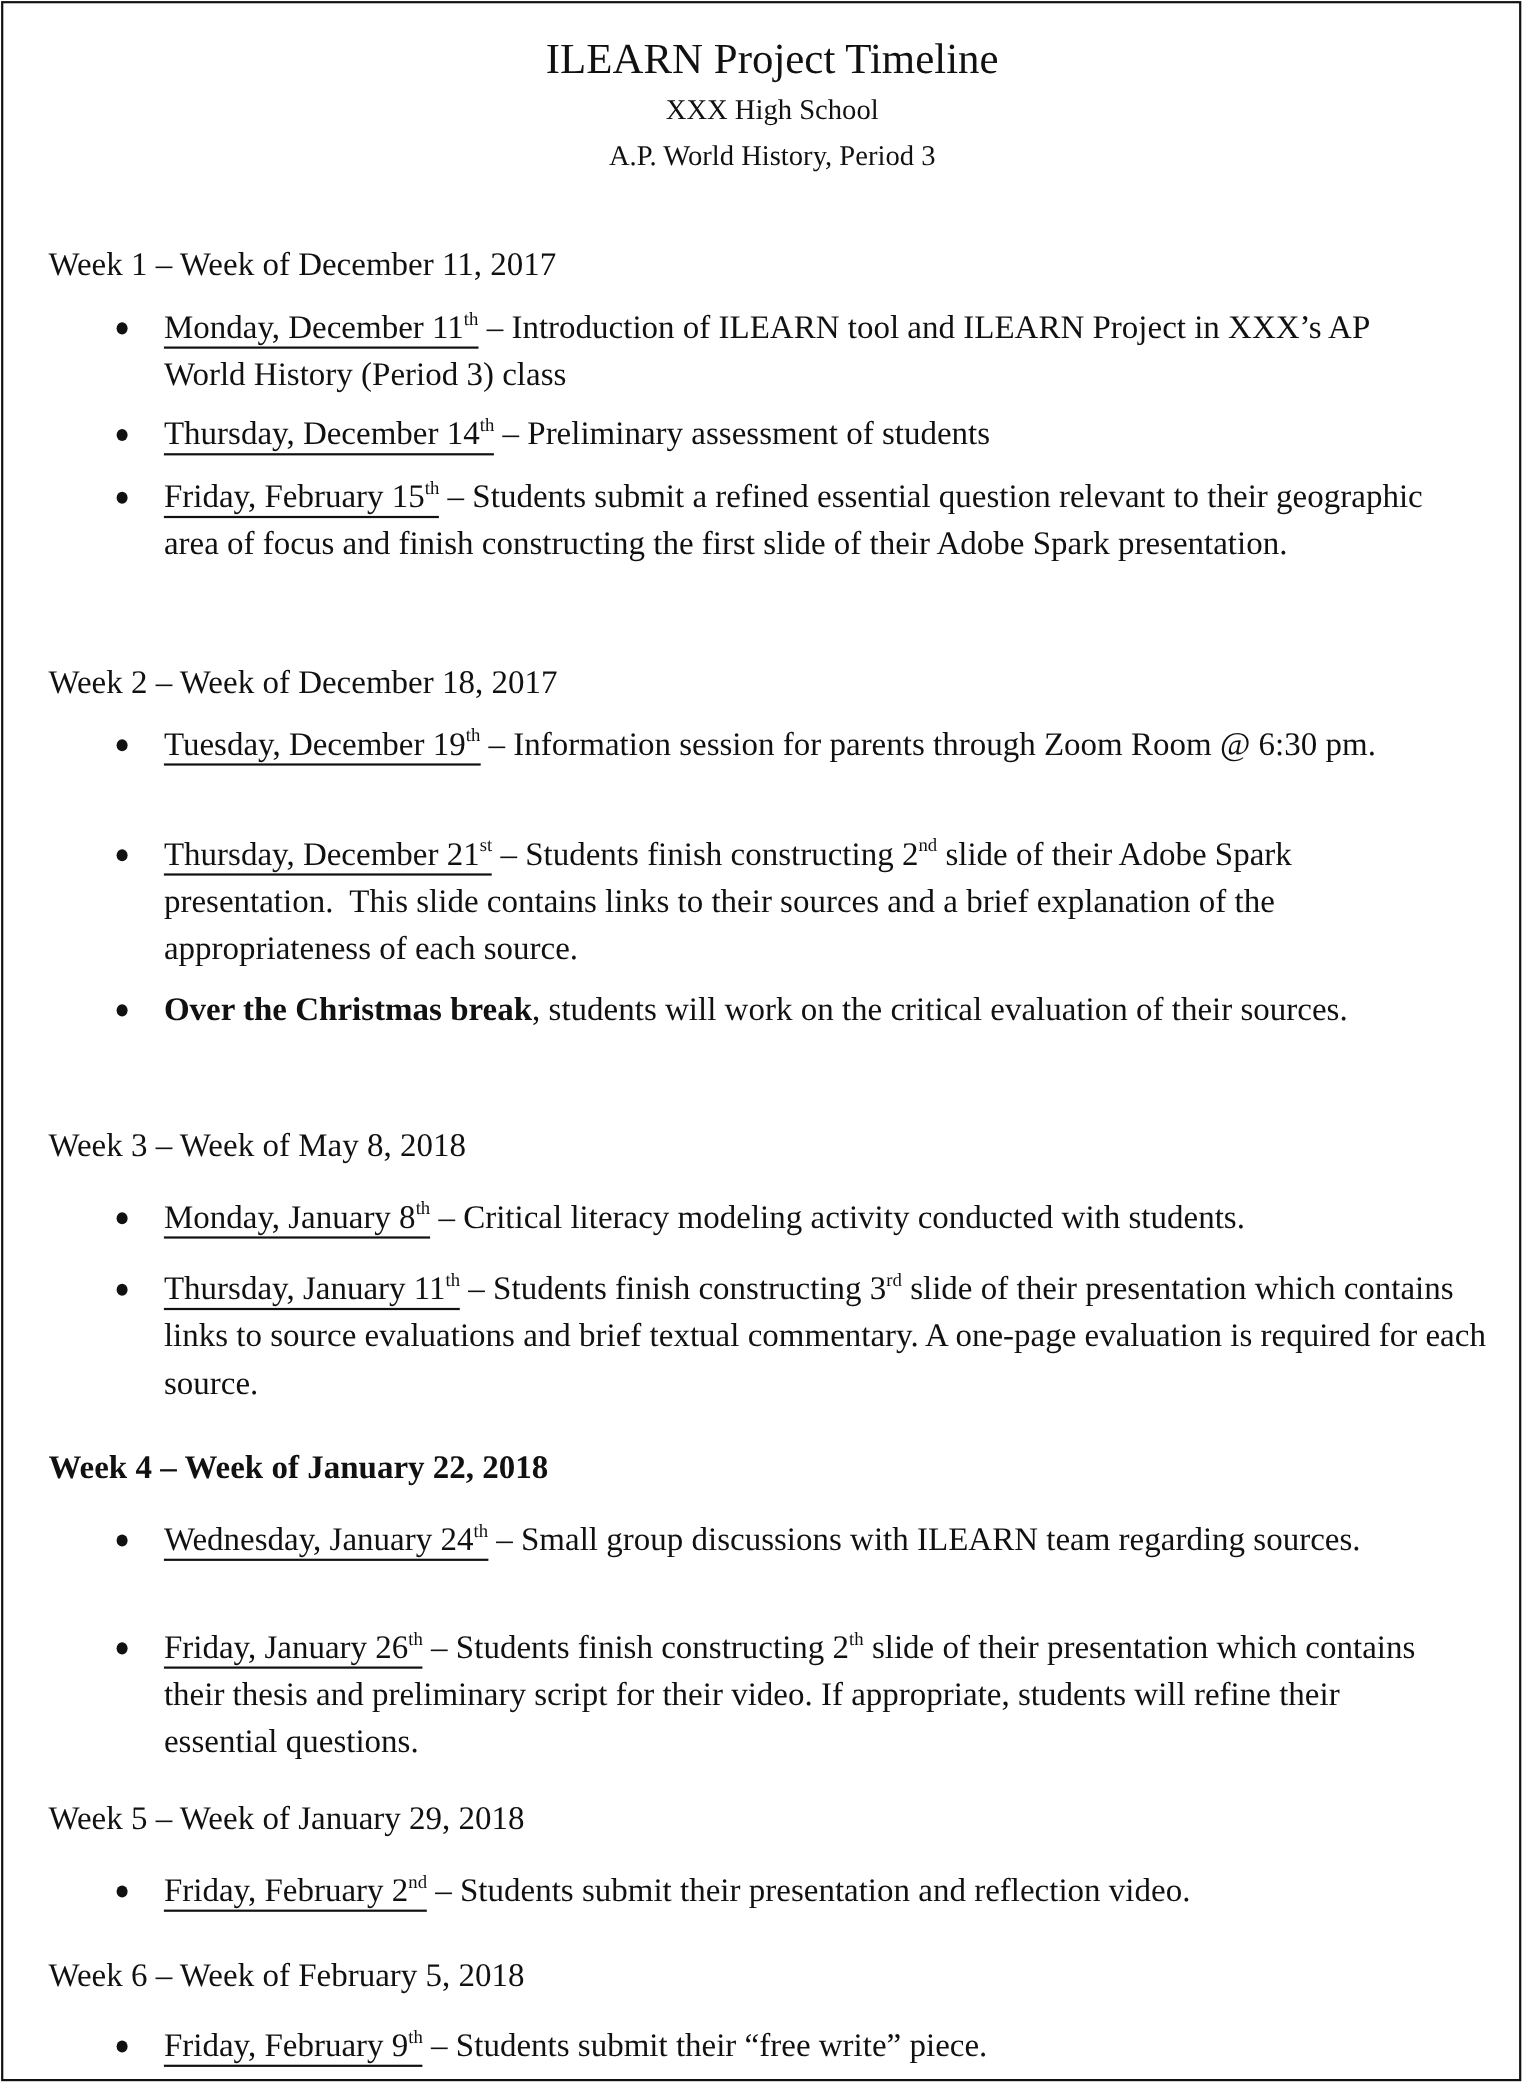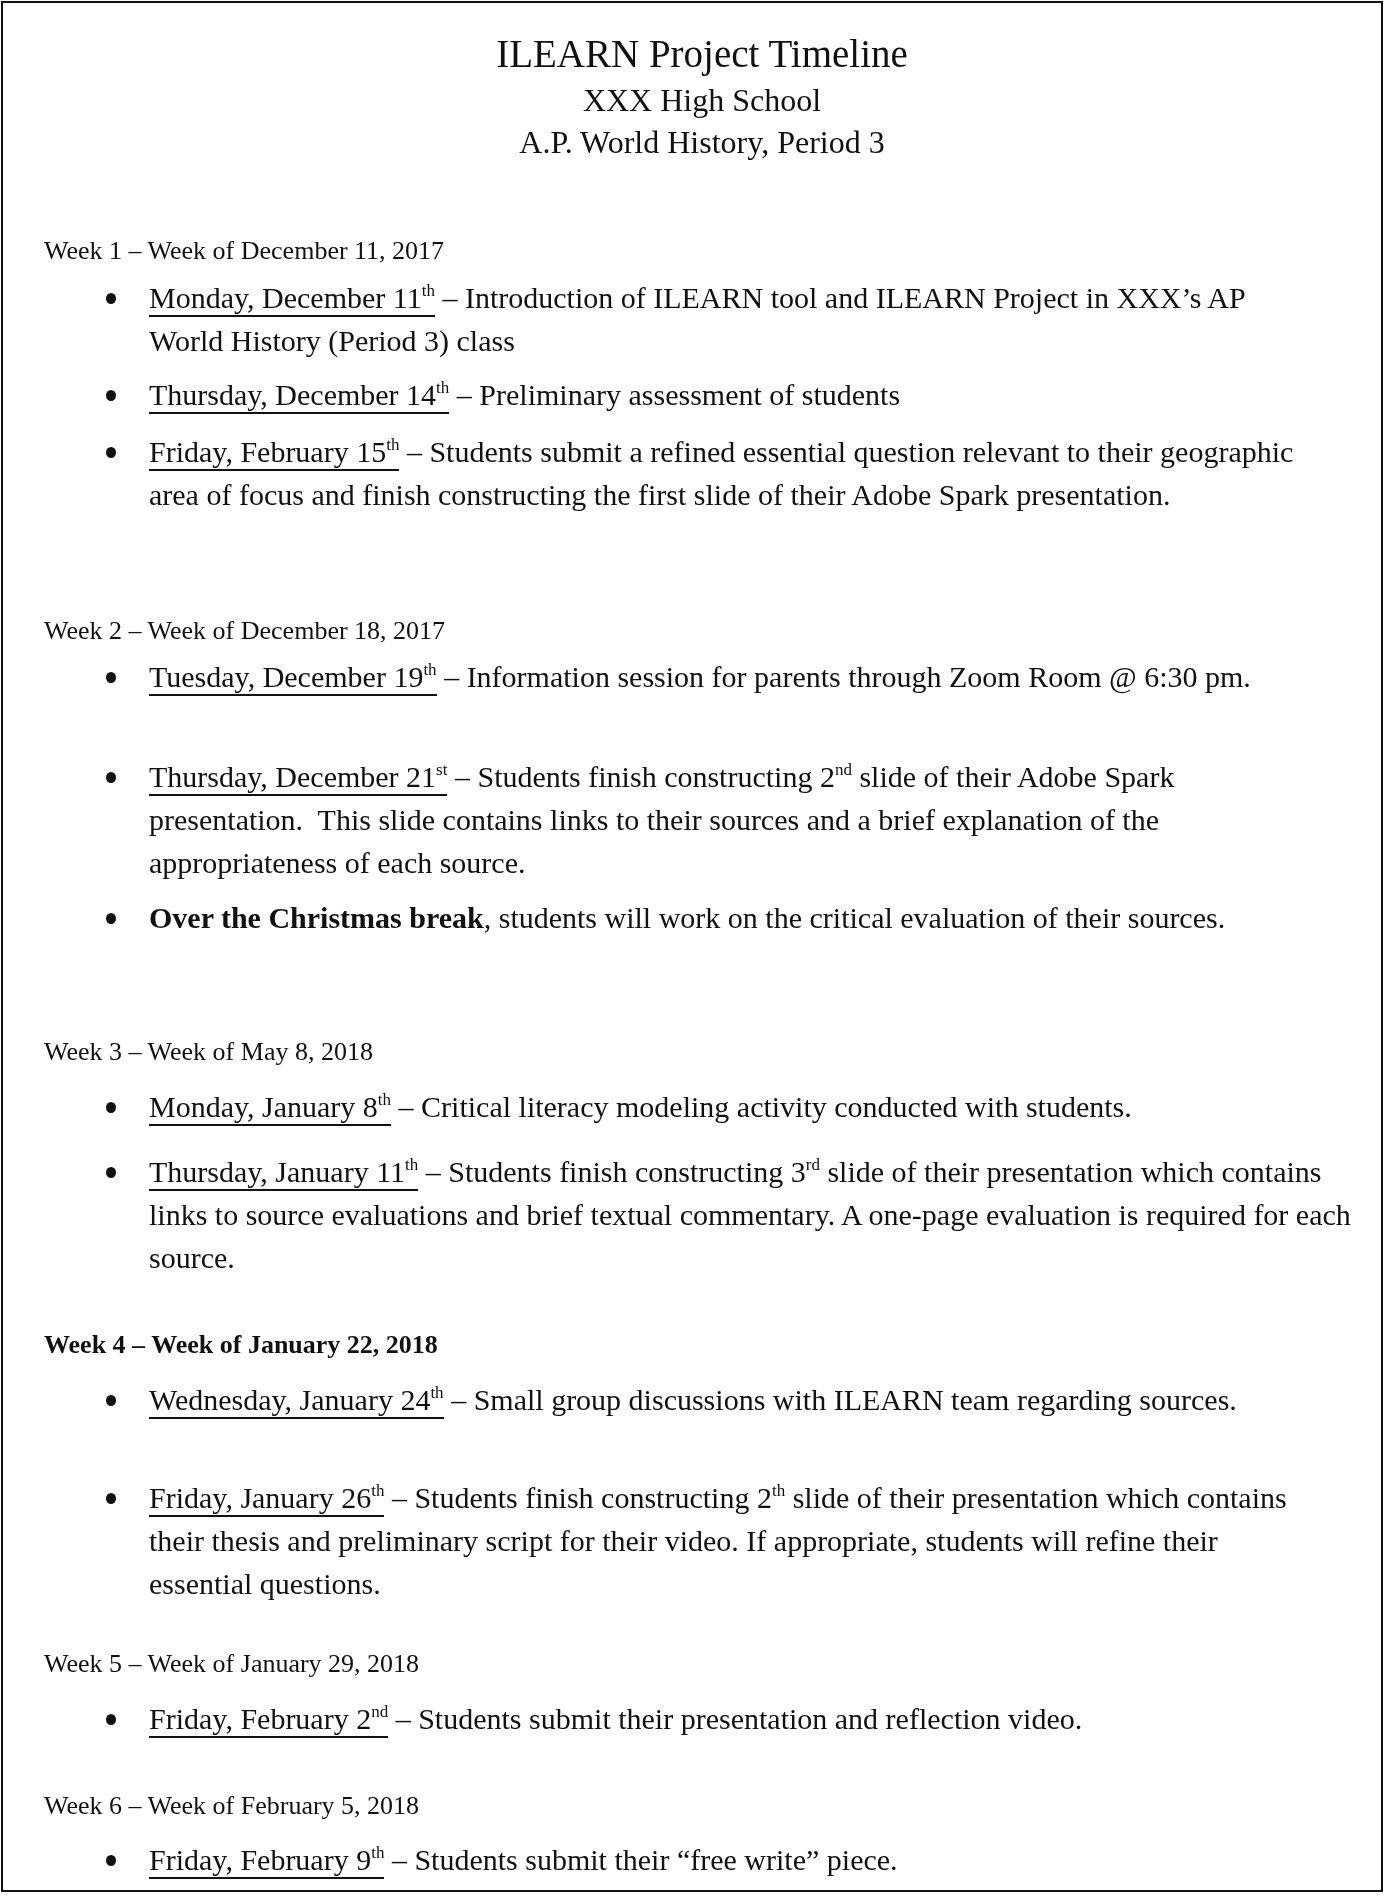--- a/index.html
+++ b/index.html
@@ -7,24 +7,24 @@
     .page {
       position: absolute; left: 1px; top: 1px;
       width: 1382px; height: 1891px;
       border: 2px solid #111111;
       box-sizing: border-box;
       font-family: "Liberation Serif", "DejaVu Serif", serif;
       color: #111111;
     }
     .header { position: absolute; left: 0; right: 0; top: 26px; text-align: center; margin-left: 20px; }
     .title { font-size: 39px; line-height: 50px; }
-    .sub { font-size: 32px; line-height: 42px; }
+    .sub { font-size: 26px; line-height: 42px; }
     .week {
       position: absolute; left: 41px;
-      font-size: 26px; line-height: 40px; margin-top: 10px;
+      font-size: 30px; line-height: 40px;
     }
     .item { position: absolute; left: 0; right: 0; font-size: 30px; line-height: 43px; }
     .bullet {
       position: absolute; left: 103px; top: 17px;
       width: 10px; height: 11px; border-radius: 50%;
       background: #111111;
     }
     .item-text {
       position: absolute; left: 146px; width: 1220px;
       white-space: pre-wrap;

